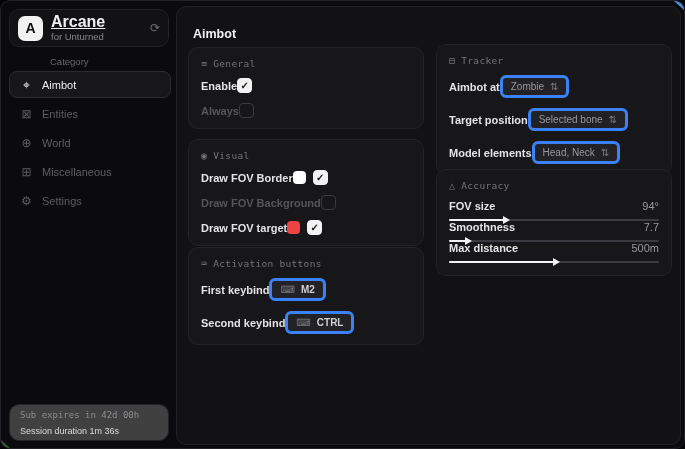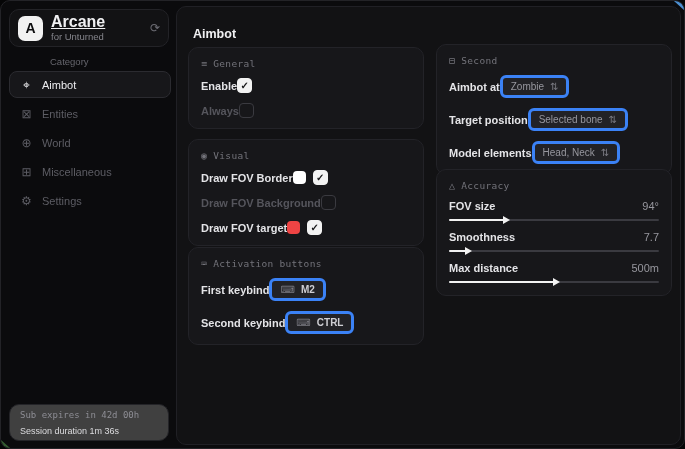--- a/index.html
+++ b/index.html
@@ -84,21 +84,21 @@
 
   .pill {
     display:flex; align-items:center; gap:6px; background:#222226; border:3px solid #3b82f6;
     border-radius:6px; padding:3px 8px; cursor:pointer;
   }
   .pill .pill-text { font-size:10px; color:#97979e; }
   .pill .pill-icon { font-size:10px; color:#7c7c84; }
   .key-pill .pill-text { color:#cfcfd4; font-weight:600; }
 
   
-  .slider-group { margin-bottom:10px; }
+  .slider-group { }
   .slider-row-top { display:flex; justify-content:space-between; align-items:center; margin-bottom:7px; }
   .slider-value { font-size:11px; color:#97979e; }
   .slider-track { position:relative; height:2px; background:#3a3a40; border-radius:2px; cursor:pointer; }
   .slider-fill { position:absolute; left:0; top:0; height:2px; background:#f2f2f2; border-radius:2px; }
   .slider-fill::after { content:""; position:absolute; right:-6px; top:50%; transform:translateY(-50%);
     width:0; height:0; border-top:4px solid transparent; border-bottom:4px solid transparent;
     border-left:7px solid #f2f2f2; }
 
   
   .rows-gap > .row { margin-bottom:10px; }
@@ -214,21 +214,21 @@
         <span class="pill key-pill">
           <span class="pill-icon">⌨</span>
           <span class="pill-text">CTRL</span>
         </span>
       </div>
     </div>
 
     <div class="card rows-gap" style="left:259px; top:37px; width:236px;">
       <div class="card-head">
         <span class="h-icon">⊟</span>
-        <span>Second</span>
+        <span>Tracker</span>
       </div>
       <div class="row">
         <span class="row-label">Aimbot at</span>
         <span class="pill">
           <span class="pill-text">Zombie</span>
           <span class="pill-icon">⇅</span>
         </span>
       </div>
       <div class="row">
         <span class="row-label">Target position</span>

